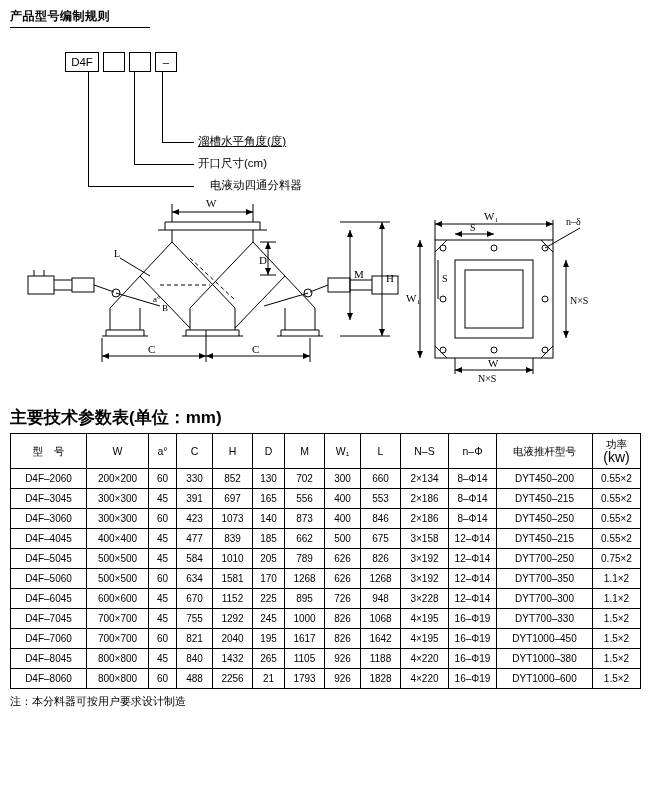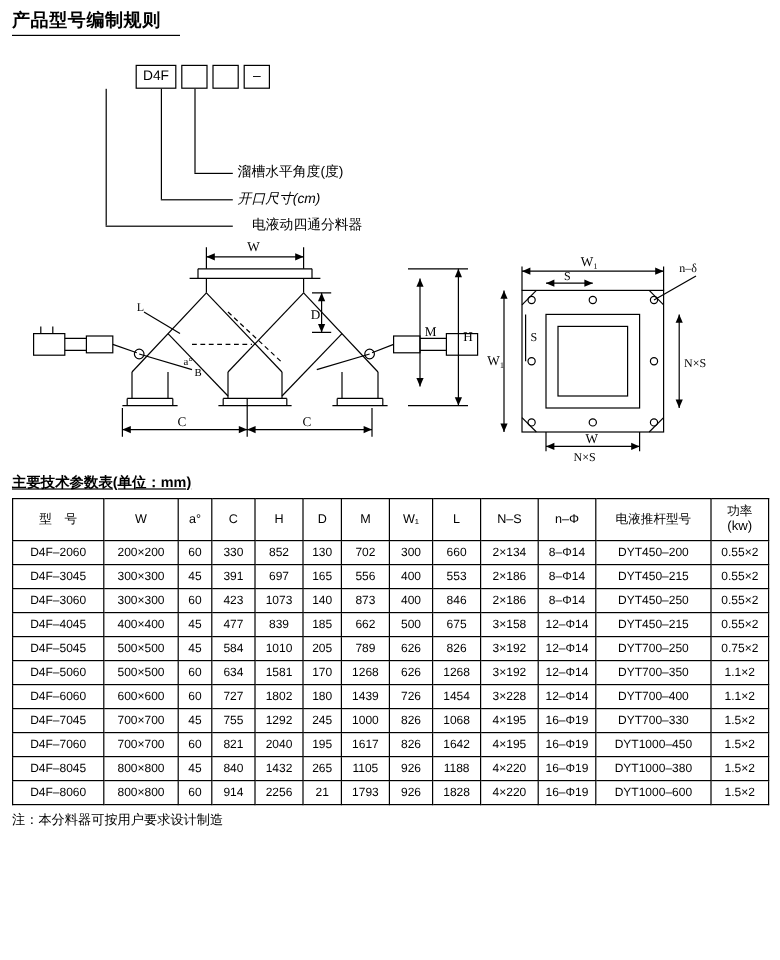--- a/index.html
+++ b/index.html
@@ -16,21 +16,21 @@
     overflow: hidden;
   }
   .page {
     position: relative;
     width: 650px;
     height: 800px;
     box-sizing: border-box;
     padding: 8px 10px;
   }
   .sec-title {
-    font-size: 15px;
+    font-size: 12px;
     font-weight: bold;
     letter-spacing: 0.5px;
     margin: 0 0 2px 0;
   }
   .hr-under {
     border: none;
     border-top: 1px solid #000;
     margin: 1px 0 0 0;
     width: 140px;
   }
@@ -39,21 +39,20 @@
   .model-area {
     position: relative;
     height: 150px;
   }
   .boxrow {
     position: absolute;
     left: 55px;
     top: 24px;
     display: flex;
     align-items: flex-start;
-    margin-left: 48px;
   }
   .mbox {
     border: 1px solid #000;
     height: 20px;
     box-sizing: border-box;
     display: flex;
     align-items: center;
     justify-content: center;
     font-size: 11.5px;
     margin-right: 4px;
@@ -88,24 +87,23 @@
     margin-top: 2px;
   }
   .drawing {
     position: absolute;
     left: 0;
     top: 0;
   }
 
   
   .table-title {
-    font-size: 12px;
+    font-size: 17px;
     font-weight: bold;
-    margin: 2px 0 4px 0;
-    text-decoration: underline;
+    margin: 16px 0 4px 0;
   }
   table.params {
     border-collapse: collapse;
     width: 630px;
     font-size: 10px;
     table-layout: fixed;
   }
   table.params th, table.params td {
     border: 1px solid #000;
     text-align: center;
@@ -114,21 +112,21 @@
     line-height: 13px;
     font-weight: normal;
     white-space: nowrap;
     overflow: hidden;
   }
   table.params thead th {
     height: 32px;
     font-size: 10.5px;
   }
   table.params thead th .sub {
-    font-size: 11px;
+    font-size: 14px;
     display: block;
   }
   .note {
     font-size: 11px;
     margin-top: 5px;
   }
 </style>
 </head>
 <body>
 
@@ -141,25 +139,25 @@
     <div class="model-area">
       <div class="boxrow">
         <div class="mbox w1">D4F</div>
         <div class="mbox w2"></div>
         <div class="mbox w3"></div>
         <div class="dash">–</div>
       </div>
 
       <div class="vline" style="left:152px; top:44px; height:70px;"></div>
       <div class="hline" style="left:152px; top:114px; width:32px;"></div>
-      <div class="leader-label" style="left:188px; top:106px;">溜槽水平角度(度)</div>
+      <div class="leader-label" style="left:188px; top:106px;text-decoration:underline;">溜槽水平角度(度)</div>
 
       <div class="vline" style="left:124px; top:44px; height:92px;"></div>
       <div class="hline" style="left:124px; top:136px; width:60px;"></div>
-      <div class="leader-label" style="left:188px; top:128px;font-style:italic;">开口尺寸(cm)</div>
+      <div class="leader-label" style="left:188px; top:128px;">开口尺寸(cm)</div>
 
       <div class="vline" style="left:78px; top:44px; height:114px;"></div>
       <div class="hline" style="left:78px; top:158px; width:106px;"></div>
       <div class="leader-label" style="left:200px; top:150px;">电液动四通分料器</div>
     </div>
   </div>
 
   <div>
 
     <div class="outline-area">
@@ -448,32 +446,32 @@
             <td>170</td>
             <td>1268</td>
             <td>626</td>
             <td>1268</td>
             <td>3×192</td>
             <td>12–Φ14</td>
             <td>DYT700–350</td>
             <td>1.1×2</td>
           </tr>
           <tr>
-            <td>D4F–6060</td>
+            <td>D4F–6045</td>
             <td>600×600</td>
-            <td>60</td>
-            <td>727</td>
-            <td>1802</td>
-            <td>180</td>
-            <td>1439</td>
+            <td>45</td>
+            <td>670</td>
+            <td>1152</td>
+            <td>225</td>
+            <td>895</td>
             <td>726</td>
-            <td>1454</td>
+            <td>948</td>
             <td>3×228</td>
             <td>12–Φ14</td>
-            <td>DYT700–400</td>
+            <td>DYT700–300</td>
             <td>1.1×2</td>
           </tr>
           <tr>
             <td>D4F–7045</td>
             <td>700×700</td>
             <td>45</td>
             <td>755</td>
             <td>1292</td>
             <td>245</td>
             <td>1000</td>
@@ -511,21 +509,21 @@
             <td>1188</td>
             <td>4×220</td>
             <td>16–Φ19</td>
             <td>DYT1000–380</td>
             <td>1.5×2</td>
           </tr>
           <tr>
             <td>D4F–8060</td>
             <td>800×800</td>
             <td>60</td>
-            <td>914</td>
+            <td>488</td>
             <td>2256</td>
             <td>21</td>
             <td>1793</td>
             <td>926</td>
             <td>1828</td>
             <td>4×220</td>
             <td>16–Φ19</td>
             <td>DYT1000–600</td>
             <td>1.5×2</td>
           </tr>

